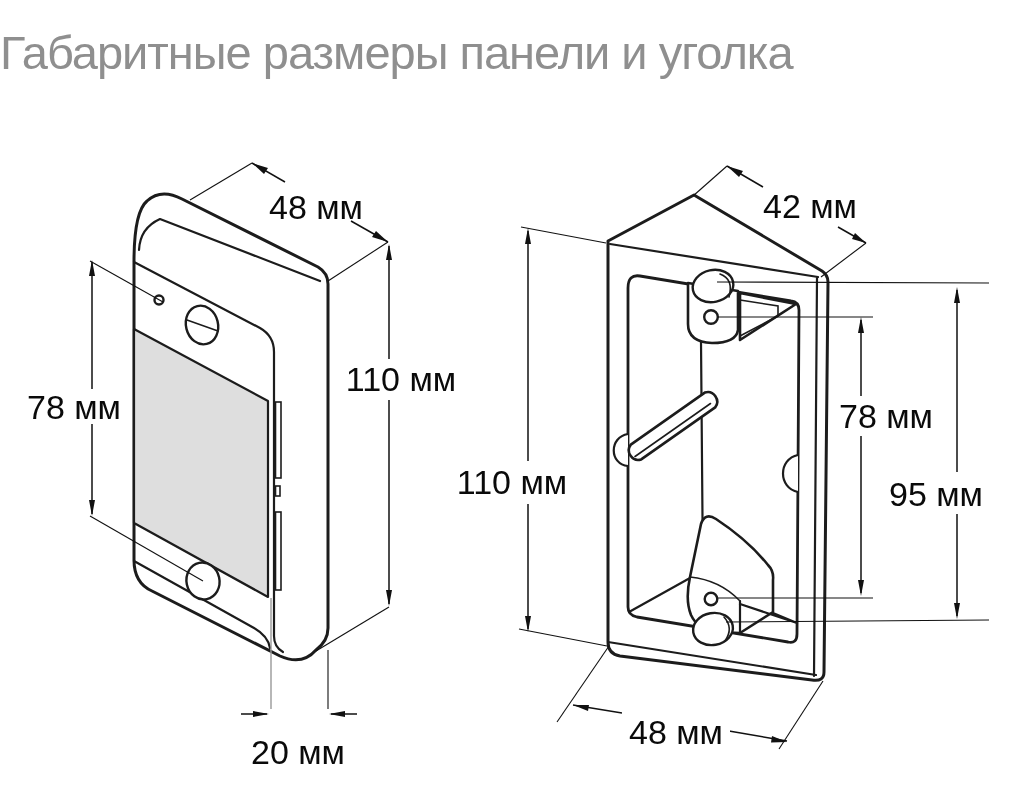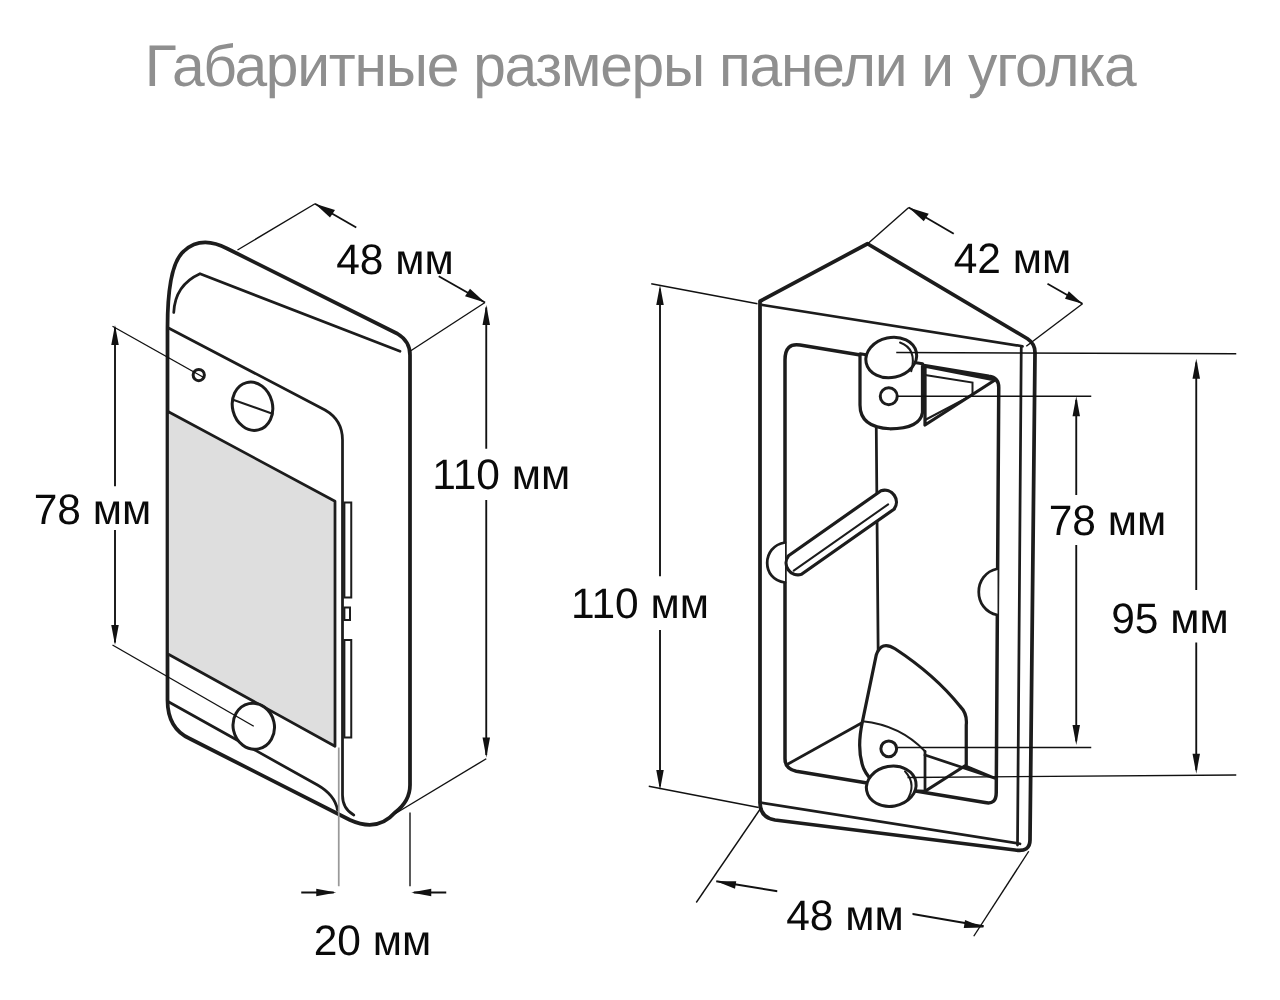--- a/index.html
+++ b/index.html
@@ -1,20 +1,20 @@
 <!DOCTYPE html>
 <html><head>
 <meta charset="utf-8">
 <style>
   html,body{margin:0;padding:0;background:#ffffff;}
   body{width:1024px;height:800px;position:relative;overflow:hidden;
        font-family:"Liberation Sans",sans-serif;}
   .page-title{
     position:absolute;top:22px;left:0;width:1024px;height:62px;
-    text-align:center;font-size:47px;line-height:62px;font-weight:400;
+    text-align:left;font-size:47px;line-height:62px;font-weight:400;
     color:#8f8f8f;letter-spacing:-1px;white-space:nowrap;
   }
   svg{position:absolute;top:0;left:0;}
   svg text{font-family:"Liberation Sans",sans-serif;font-size:34px;fill:#0a0a0a;}
   .oline{fill:#ffffff;stroke:#1c1c1c;stroke-width:3;stroke-linejoin:round;stroke-linecap:round;}
   .line3{fill:none;stroke:#1c1c1c;stroke-width:2.8;stroke-linejoin:round;stroke-linecap:round;}
   .line2{fill:none;stroke:#1c1c1c;stroke-width:2.2;stroke-linejoin:round;stroke-linecap:round;}
   .thin{fill:none;stroke:#1c1c1c;stroke-width:1.6;stroke-linecap:round;}
   .wfill{fill:#ffffff;stroke:#1c1c1c;stroke-width:2.6;stroke-linejoin:round;}
   .hole{fill:#ffffff;stroke:#1c1c1c;stroke-width:2.4;}

